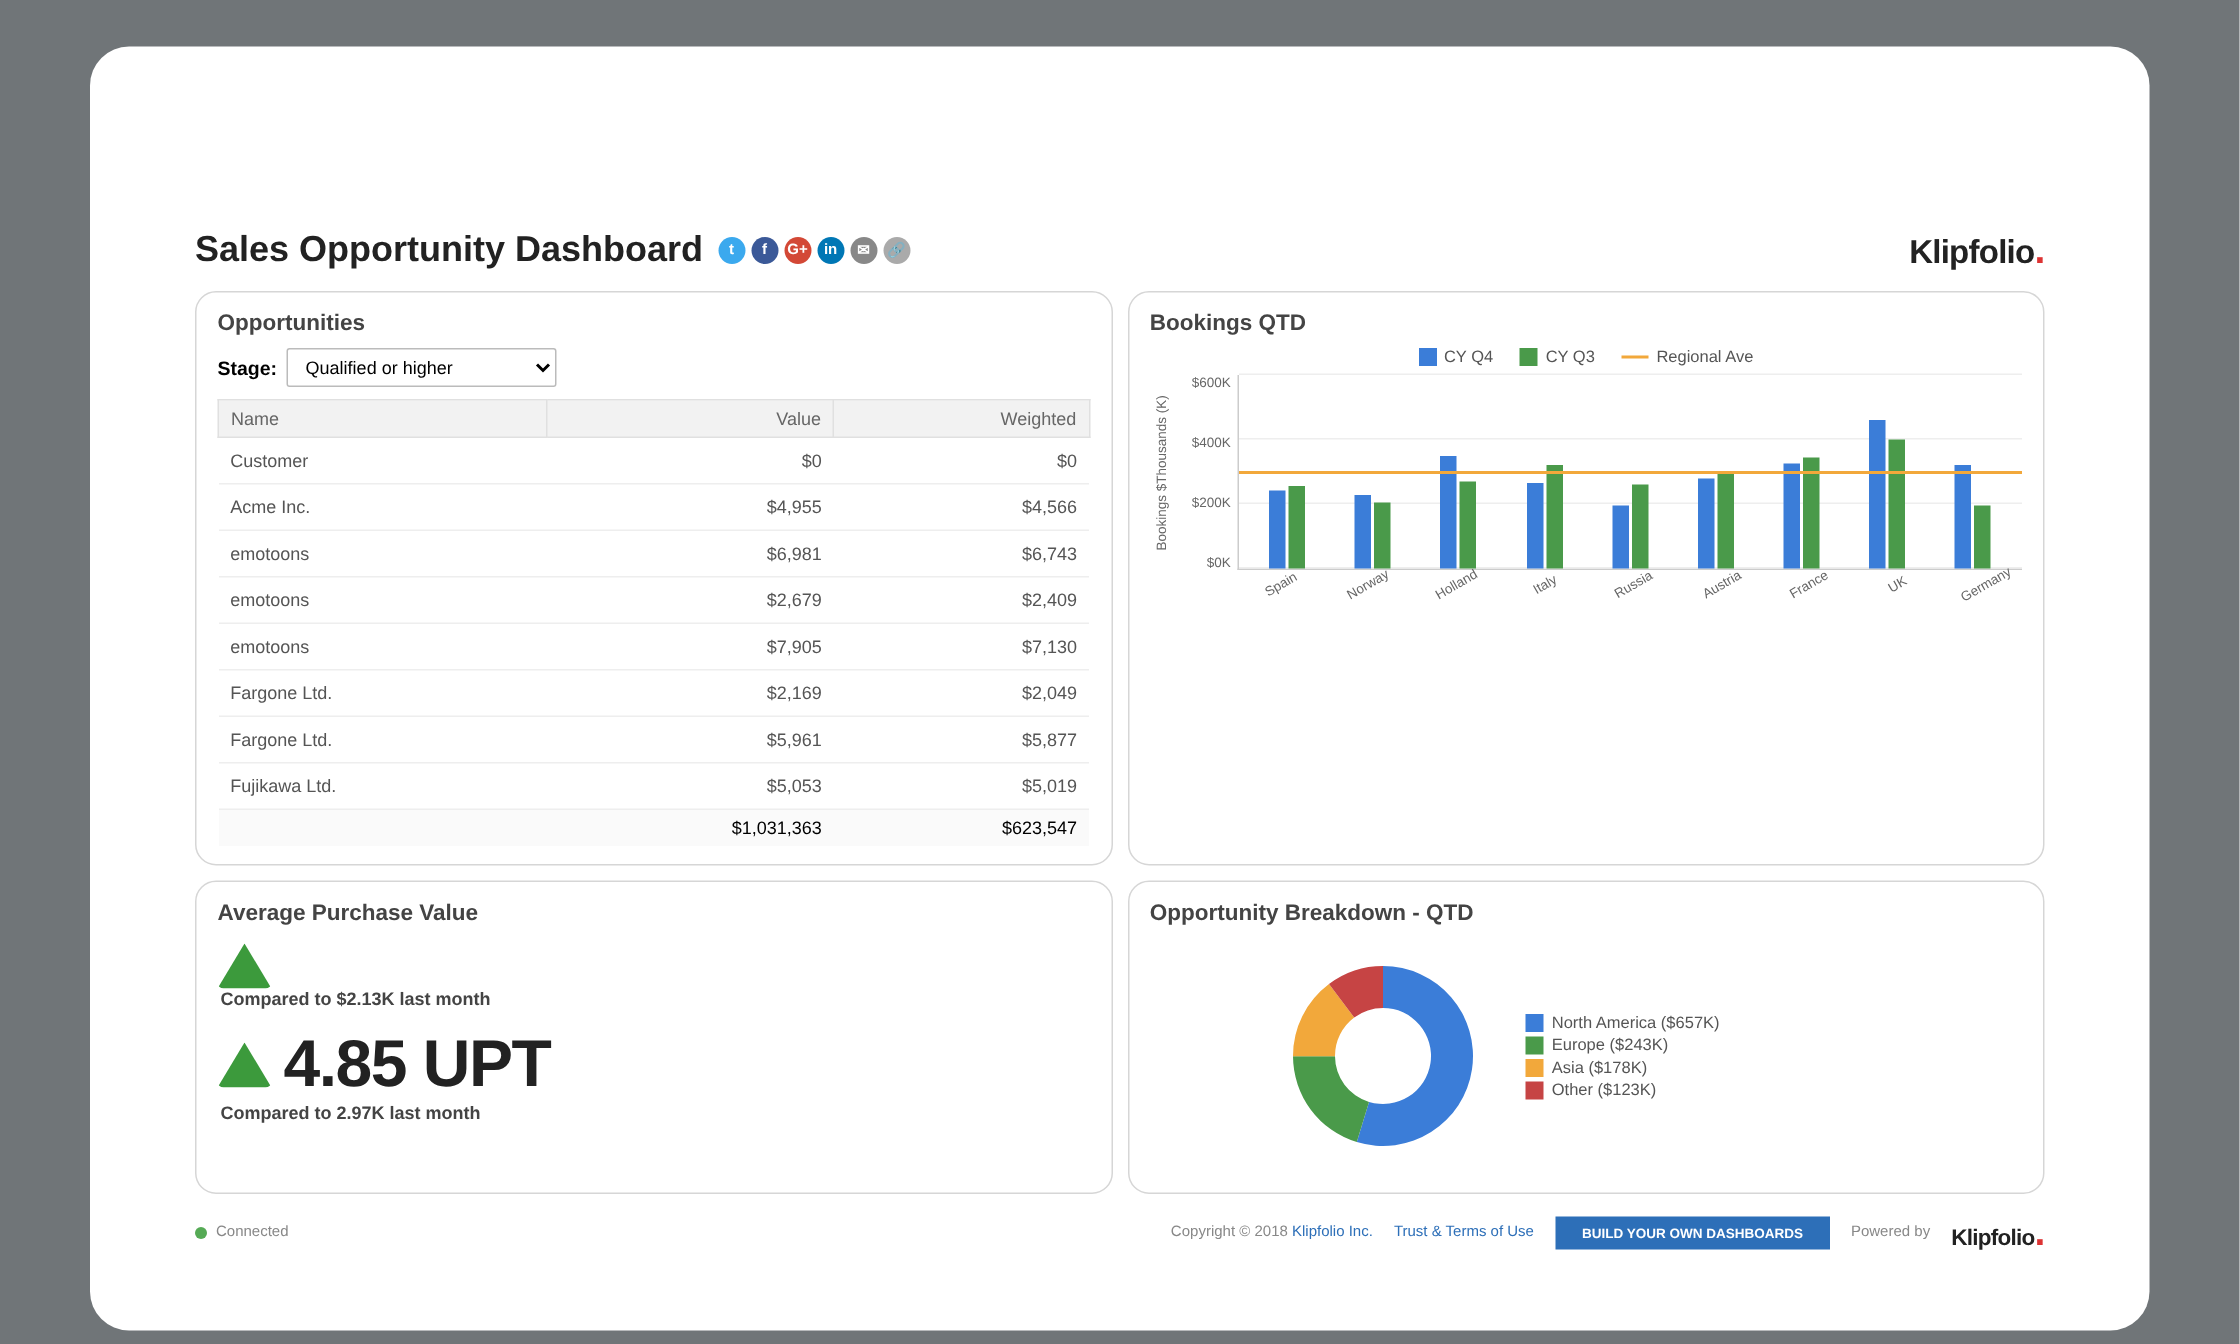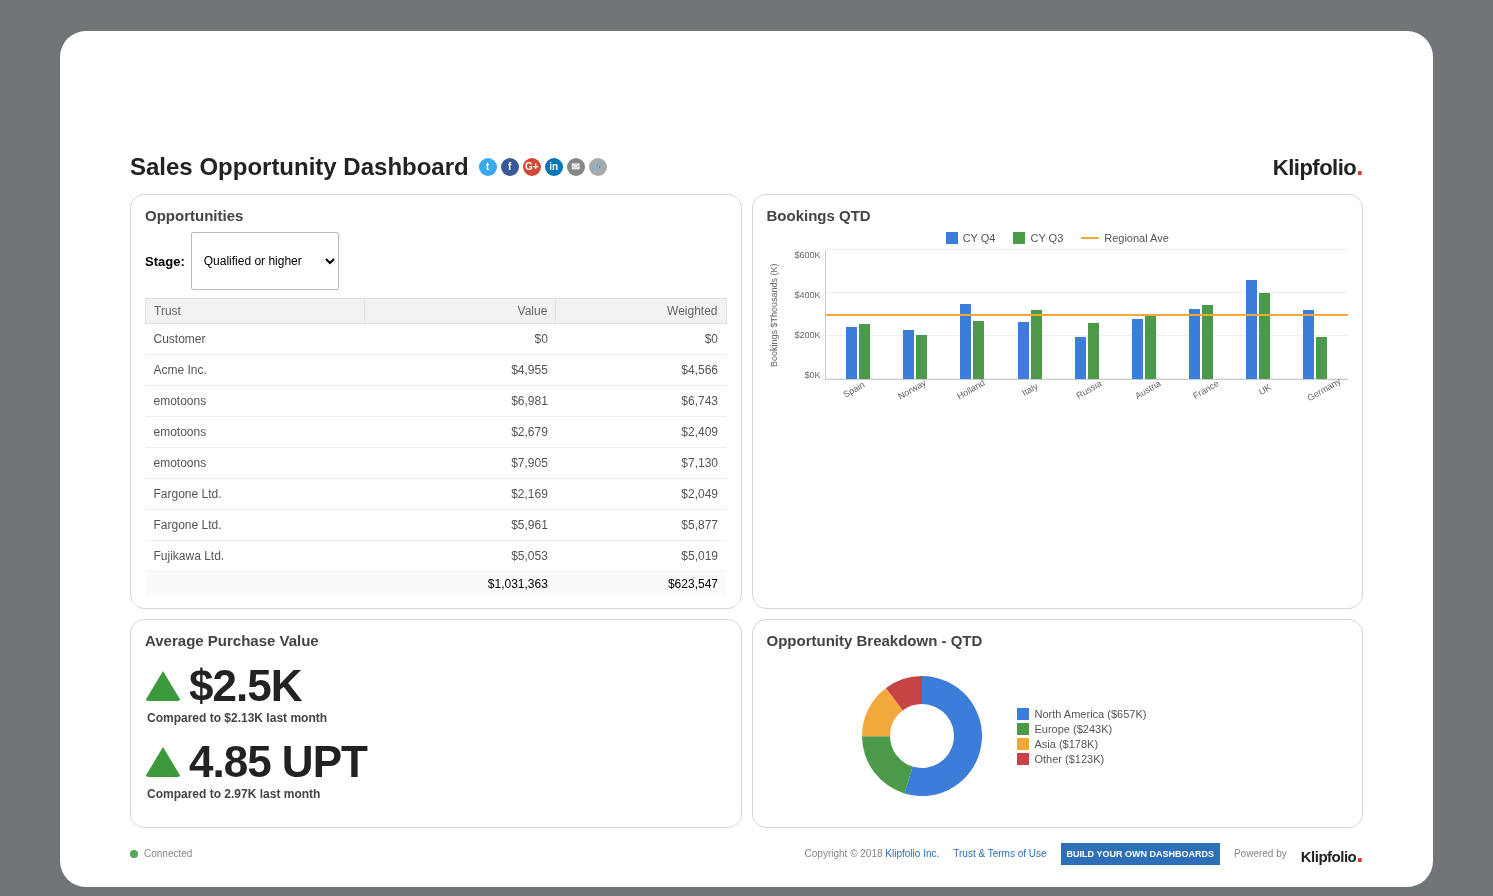--- a/index.html
+++ b/index.html
@@ -11,21 +11,21 @@
 h1 { font-size: 24px; font-weight: 700; color: #222; }
 .social { display: flex; gap: 4px; }
 .social span { width: 18px; height: 18px; border-radius: 50%; display: inline-flex; align-items: center; justify-content: center; font-size: 10px; color: #fff; font-weight: bold; cursor: pointer; }
 .logo { font-size: 22px; font-weight: 800; color: #222; letter-spacing: -0.5px; }
 .logo::after { content: "."; color: #d33; font-size: 26px; }
 .grid { display: grid; grid-template-columns: 1fr 1fr; gap: 10px; }
 .panel { background: #fff; border: 1px solid #d6d6d6; border-radius: 14px; padding: 12px 14px; }
 .panel-title { font-size: 15px; font-weight: 600; color: #444; margin-bottom: 8px; }
 .stage-row { display: flex; align-items: center; gap: 6px; font-size: 13px; margin-bottom: 8px; }
 .stage-row b { font-weight: 700; }
-select { font-size: 12px; padding: 20px 8px; border: 1px solid #bbb; border-radius: 2px; background: #fff; width: 148px; }
+select { font-size: 12px; padding: 4px 8px; border: 1px solid #bbb; border-radius: 2px; background: #fff; width: 180px; }
 table { width: 100%; border-collapse: collapse; font-size: 12px; }
 thead th { background: #f2f2f2; color: #666; font-weight: 400; text-align: left; padding: 5px 8px; border: 1px solid #e0e0e0; }
 thead th:nth-child(2), thead th:nth-child(3) { text-align: right; }
 tbody td { padding: 8px 8px; color: #555; border-bottom: 1px solid #eee; }
 tbody td:nth-child(2), tbody td:nth-child(3) { text-align: right; }
 tfoot td { padding: 5px 8px; font-weight: 400; border-top: 1px solid #ccc; background: #fafafa; text-align: right; }
 .kpi { display: flex; align-items: center; gap: 8px; margin-top: 12px; }
 .tri-up { width: 0; height: 0; border-left: 18px solid transparent; border-right: 18px solid transparent; border-bottom: 30px solid #3c9a3c; border-radius: 4px; }
 .kpi-val { font-size: 44px; font-weight: 800; color: #222; letter-spacing: -1px; }
 .kpi-sub { font-size: 12px; font-weight: 700; color: #444; margin-left: 2px; margin-bottom: 6px; }
@@ -44,21 +44,21 @@
 .bar { width: 11px; }
 .xaxis { display: flex; padding-left: 52px; }
 .xaxis > div { flex: 1; font-size: 9px; color: #666; text-align: center; transform: rotate(-30deg); transform-origin: top; padding-top: 6px; white-space: nowrap; }
 .donut-wrap { display: flex; align-items: center; gap: 30px; padding: 14px 0 14px 90px; }
 .donut-legend { font-size: 11px; color: #555; }
 .donut-legend div { display: flex; align-items: center; gap: 6px; margin: 3px 0; }
 .footer { display: flex; align-items: center; justify-content: space-between; margin-top: 10px; font-size: 10px; color: #888; }
 .footer-left { display: flex; align-items: center; gap: 6px; }
 .dot { width: 8px; height: 8px; border-radius: 50%; background: #5a5; }
 .footer-right { display: flex; align-items: center; gap: 14px; }
-.build-btn { background: #2d6fb8; color: #fff; font-size: 9px; font-weight: 700; padding: 6px 6px; border: none; cursor: pointer; }
+.build-btn { background: #2d6fb8; color: #fff; font-size: 9px; font-weight: 700; padding: 6px 18px; border: none; cursor: pointer; }
 a.fl { color: #2d6fb8; text-decoration: none; }
 </style>
 </head>
 <body>
 
 <div class="frame">
 <div class="inner">
 
 <div class="header">
   <div class="title-wrap">
@@ -81,21 +81,21 @@
   <div class="panel-title">Opportunities</div>
   <div class="stage-row">
     <b>Stage:</b>
     <select>
       <option>Qualified or higher</option>
     </select>
   </div>
   <table>
     <thead>
               <tr>
-      <th>Trust</th>
+      <th>Name</th>
       <th>Value</th>
       <th>Weighted</th>
     </tr>
             </thead>
     <tbody id="opp-body">
               <tr>
                 <td>Customer</td>
                 <td>$0</td>
                 <td>$0</td>
               </tr>
@@ -225,21 +225,20 @@
               <div>UK</div>
               <div>Germany</div>
             </div>
   </div>
 </div>
 
 <div class="panel">
   <div class="panel-title">Average Purchase Value</div>
   <div class="kpi">
     <div class="tri-up"></div>
-    <div class="kpi-val">$2.5K</div>
   </div>
   <div class="kpi-sub">Compared to $2.13K last month</div>
   <div class="kpi">
     <div class="tri-up"></div>
     <div class="kpi-val">4.85 UPT</div>
   </div>
   <div class="kpi-sub">Compared to 2.97K last month</div>
 </div>
 
 <div class="panel">

